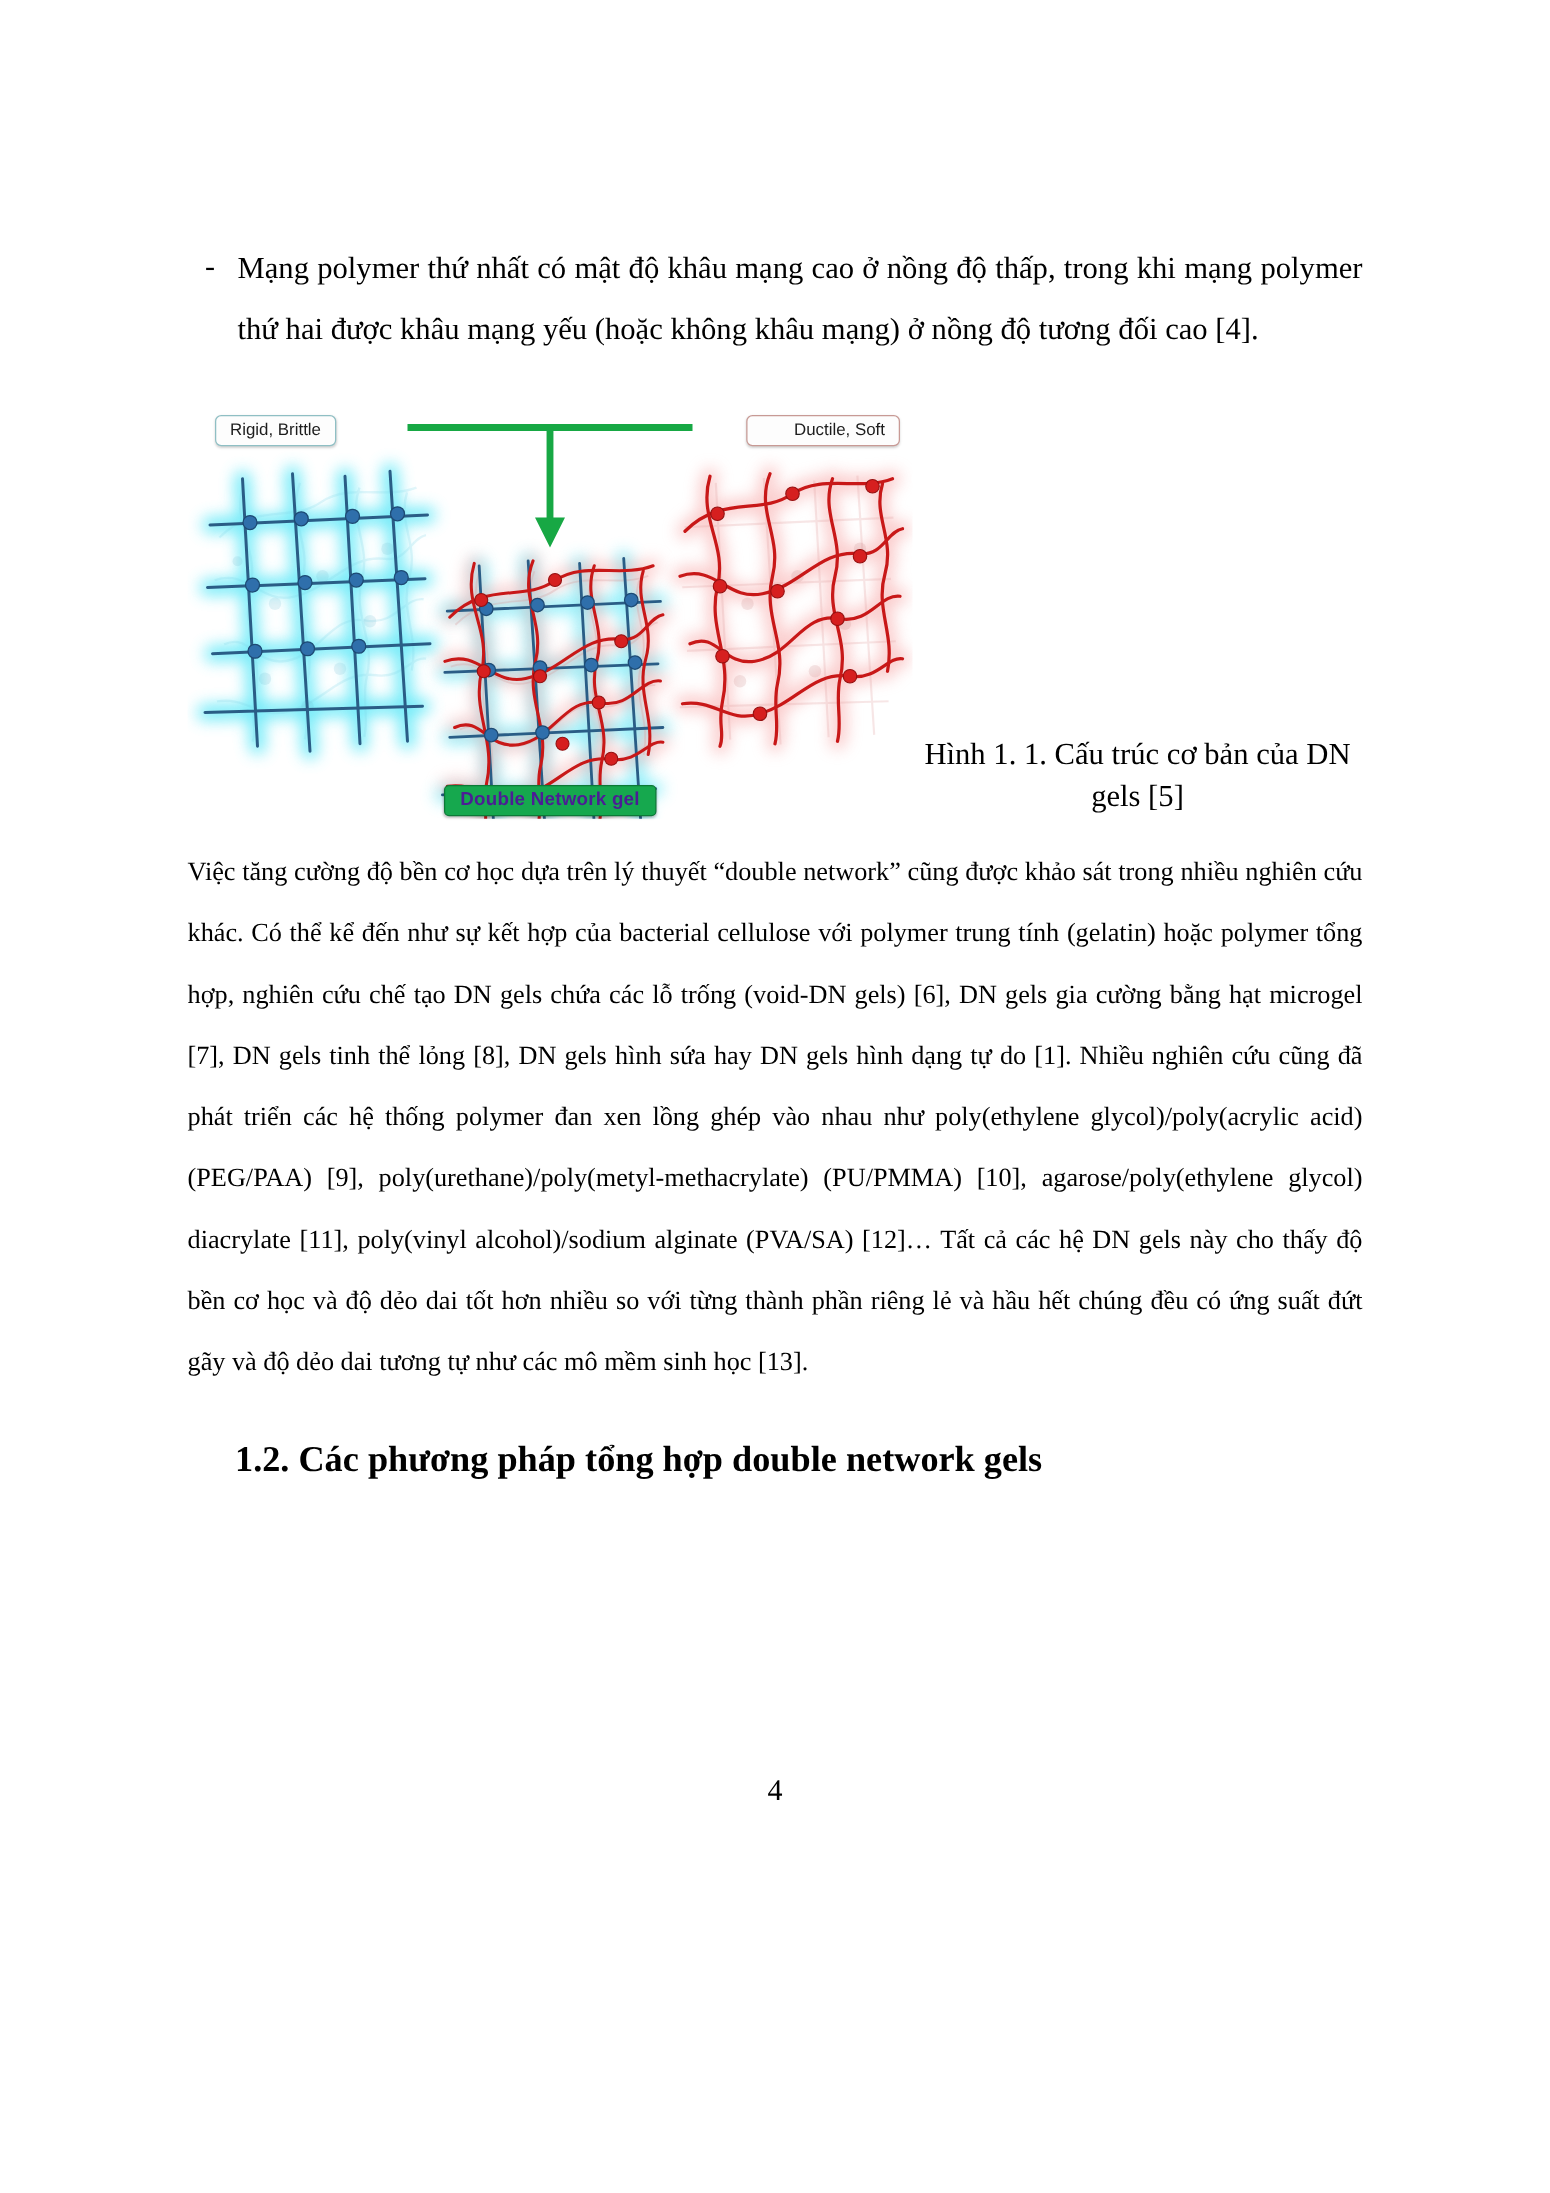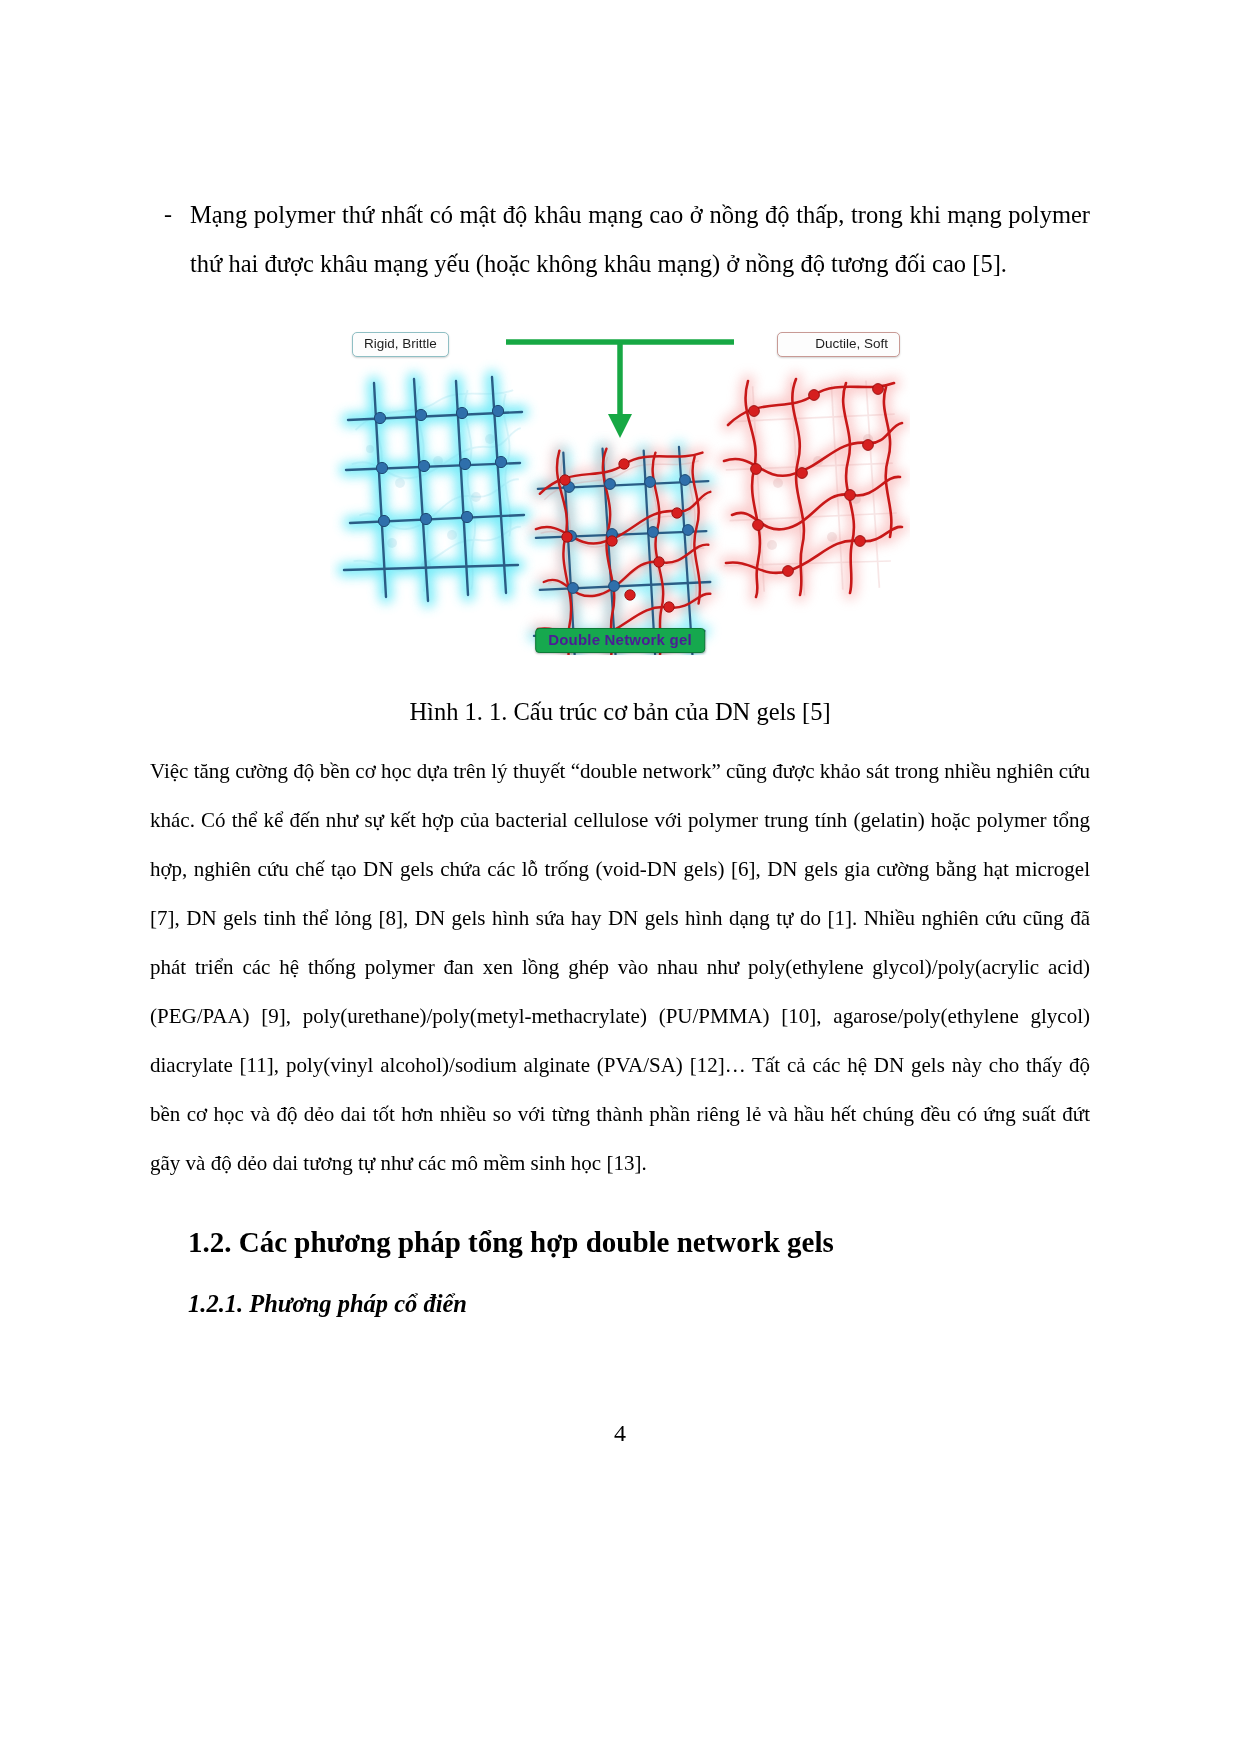--- a/index.html
+++ b/index.html
@@ -46,22 +46,22 @@
     line-height: 49px;
     text-align: justify;
     text-justify: inter-word;
     hyphens: none;
   }
 
   
   .figure-block {
     margin-top: 22px;
     display: flex;
-    flex-direction: column;
-    align-items: center;
+    flex-direction: row;
+    align-items: flex-end;
   }
   .figure-canvas {
     position: relative;
     width: 580px;
     height: 345px;
   }
   .figure-canvas svg {
     display: block;
     width: 580px;
     height: 345px;
@@ -151,21 +151,21 @@
 </style>
 </head>
 <body>
 
 <div class="page">
 
   <div class="content">
 
     <div class="bullet-row">
       <div class="bullet-mark">-</div>
-      <div class="bullet-text">Mạng polymer thứ nhất có mật độ khâu mạng cao ở nồng độ thấp, trong khi mạng polymer thứ hai được khâu mạng yếu (hoặc không khâu mạng) ở nồng độ tương đối cao [5].</div>
+      <div class="bullet-text">Mạng polymer thứ nhất có mật độ khâu mạng cao ở nồng độ thấp, trong khi mạng polymer thứ hai được khâu mạng yếu (hoặc không khâu mạng) ở nồng độ tương đối cao [4].</div>
     </div>
 
     <div class="figure-block">
       <div class="figure-canvas">
 
         <svg viewBox="0 0 580 345" xmlns="http://www.w3.org/2000/svg">
           <defs>
             <filter id="glowCyan" x="-60%" y="-60%" width="220%" height="220%">
               <feGaussianBlur stdDeviation="6"></feGaussianBlur>
             </filter>
@@ -321,20 +321,19 @@
         <div class="label-box label-dn">Double Network gel</div>
       </div>
 
       <div class="fig-caption">Hình 1. 1. Cấu trúc cơ bản của DN gels [5]</div>
     </div>
 
     <p class="body first">Việc tăng cường độ bền cơ học dựa trên lý thuyết “double network” cũng được khảo sát trong nhiều nghiên cứu khác. Có thể kể đến như sự kết hợp của bacterial cellulose với polymer trung tính (gelatin) hoặc polymer tổng hợp, nghiên cứu chế tạo DN gels chứa các lỗ trống (void-DN gels) [6], DN gels gia cường bằng hạt microgel [7], DN gels tinh thể lỏng [8], DN gels hình sứa hay DN gels hình dạng tự do [1]. Nhiều nghiên cứu cũng đã phát triển các hệ thống polymer đan xen lồng ghép vào nhau như poly(ethylene glycol)/poly(acrylic acid) (PEG/PAA) [9], poly(urethane)/poly(metyl-methacrylate) (PU/PMMA) [10], agarose/poly(ethylene glycol) diacrylate [11], poly(vinyl alcohol)/sodium alginate (PVA/SA) [12]… Tất cả các hệ DN gels này cho thấy độ bền cơ học và độ dẻo dai tốt hơn nhiều so với từng thành phần riêng lẻ và hầu hết chúng đều có ứng suất đứt gãy và độ dẻo dai tương tự như các mô mềm sinh học [13].</p>
 
     <h2 class="head2">1.2. Các phương pháp tổng hợp double network gels</h2>
 
-    <h3 class="head3">1.2.1. Phương pháp cổ điển</h3>
 
 
   </div>
 
   <div class="page-number">4</div>
 
 </div>
 
 </body></html>

